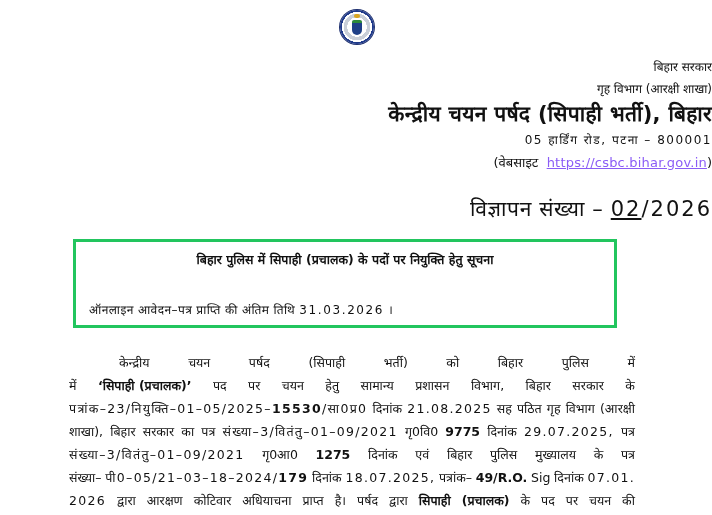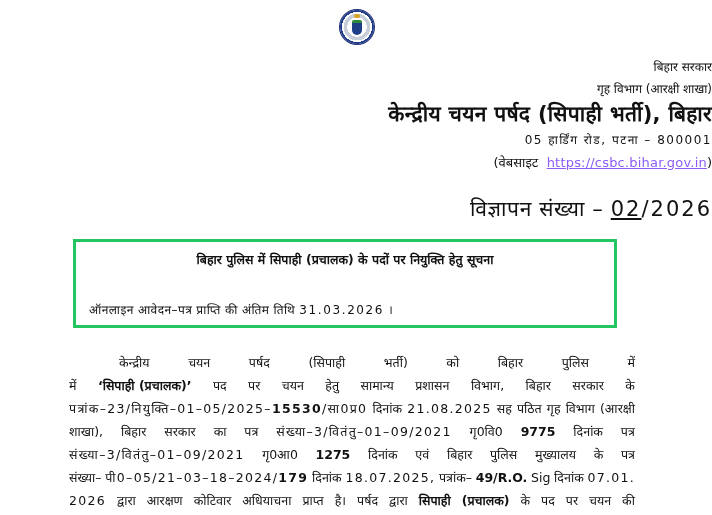--- a/index.html
+++ b/index.html
@@ -134,20 +134,21 @@
   <div class="line">
     <span>शाखा),</span>
     <span>बिहार</span>
     <span>सरकार</span>
     <span>का</span>
     <span>पत्र</span>
     <span class="n">संख्या–3/वितंतु–01–09/2021</span>
     <span>गृ0वि0</span>
     <span class="b">9775</span>
     <span>दिनांक</span>
+    <span class="n">29.07.2025,</span>
     <span>पत्र</span>
   </div>
   <div class="line">
     <span class="n">संख्या–3/वितंतु–01–09/2021</span>
     <span>गृ0आ0</span>
     <span class="b">1275</span>
     <span>दिनांक</span>
     <span>एवं</span>
     <span>बिहार</span>
     <span>पुलिस</span>

